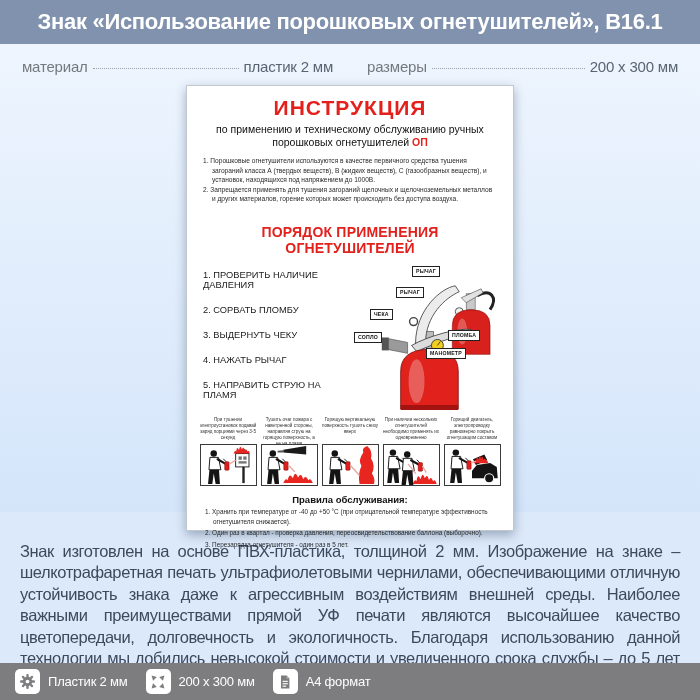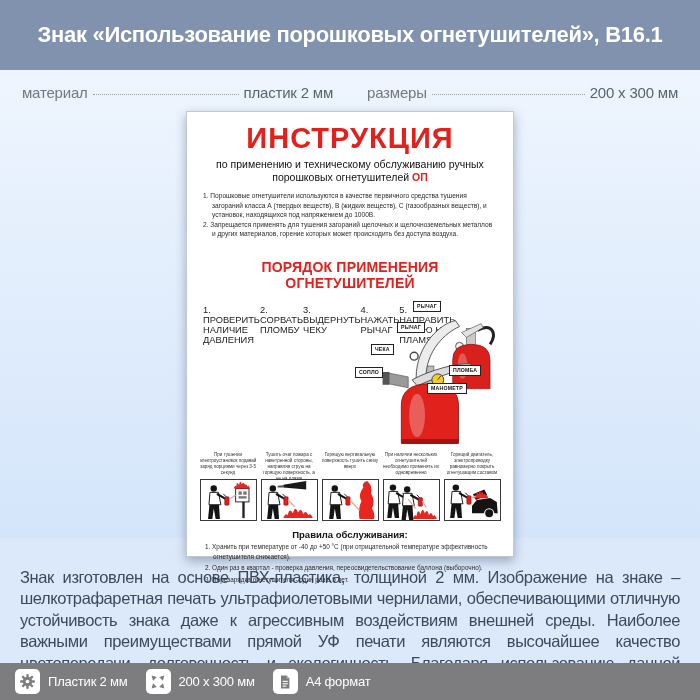--- a/index.html
+++ b/index.html
@@ -2,47 +2,47 @@
 <html><head>
 <meta charset="utf-8">
 <style>
   * { box-sizing: border-box; margin: 0; padding: 0; }
   html,body { width:700px; height:700px; }
   body {
     font-family: "Liberation Sans", sans-serif;
     background:#dce9fa; position:relative; overflow:hidden;
   }
   .header {
-    height:70px; background:#8192ae; display:flex; align-items:center; justify-content:center;
+    height:44px; background:#8192ae; display:flex; align-items:center; justify-content:center;
   }
   .header .title {
     color:#ffffff; font-size:22px; font-weight:bold; letter-spacing:-0.3px;
   }
   .main {
     height:468px; background:linear-gradient(#eef5fe, #d4e5fa);
     padding-top:14px;
   }
   .specs { display:flex; padding:0 22px; gap:34px; }
   .spec { flex:1; display:flex; align-items:baseline; font-size:15px; color:#75797f; letter-spacing:-0.2px; }
   .spec .dots { flex:1; border-bottom:1px dotted #9aa1a9; margin:0 5px; transform:translateY(-3px); }
   .spec .value { color:#596472; white-space:nowrap; }
 
   .poster {
     width:328px; height:446px; margin:10px auto 0; background:#fff;
     border:1px solid #c2c8cf; box-shadow:0 4px 10px rgba(50,70,100,.40);
     padding:10px 14px 8px; position:relative;
   }
-  .p-title { color:#e3201c; font-size:29px; font-weight:bold; text-align:center; letter-spacing:1px; }
+  .p-title { color:#e3201c; font-size:21px; font-weight:bold; text-align:center; letter-spacing:1px; }
   .p-sub { text-align:center; font-size:10.5px; line-height:1.25; margin-top:3px; color:#101010; }
   .p-sub .accent { color:#e3201c; font-weight:bold;margin-top:20px; }
   .p-intro { margin:7px 2px 0; color:#2a2a2a; font-size:6.6px; line-height:1.45; }
   .p-intro .item { padding-left:9px; text-indent:-9px; }
   .p-order { color:#e3201c; font-weight:bold; font-size:14px; text-align:center; margin-top:20px; letter-spacing:0.2px; }
   .p-mid { display:flex; margin-top:4px; height:152px; }
-  .p-steps { width:150px; font-size:9.3px; color:#1a1a1a; display:flex; flex-direction:row; justify-content:space-between; padding:10px 0 12px 2px; }
+  .p-steps { width:150px; font-size:9.3px; color:#1a1a1a; display:flex; flex-direction:column; justify-content:space-between; padding:10px 0 12px 2px; }
   .p-diagram { position:relative; width:150px; height:152px; }
   .p-diagram svg.art { position:absolute; inset:0; }
   .callout {
     position:absolute; background:#fff; border:1px solid #222; color:#111;
     font-size:5.2px; font-weight:bold; padding:1.5px 3px; white-space:nowrap; letter-spacing:0.2px;
   }
   .p-pictos { display:flex; justify-content:center; gap:4px; margin-top:5px; }
   .picto-col { width:57px; }
   .picto-cap { font-size:4.6px; line-height:1.3; text-align:center; color:#333; height:27px; overflow:hidden; }
   .picto-box { width:57px; height:42px; border:1px solid #3a3a3a; background:#fff; }

